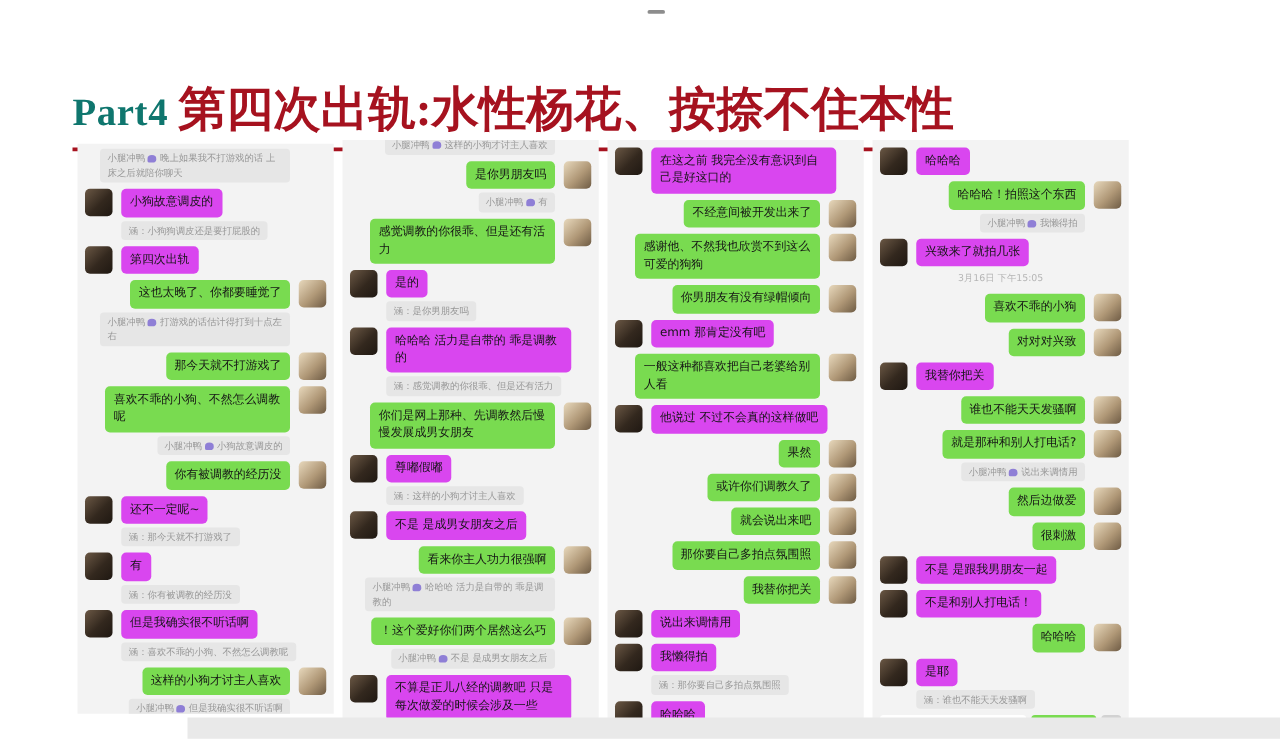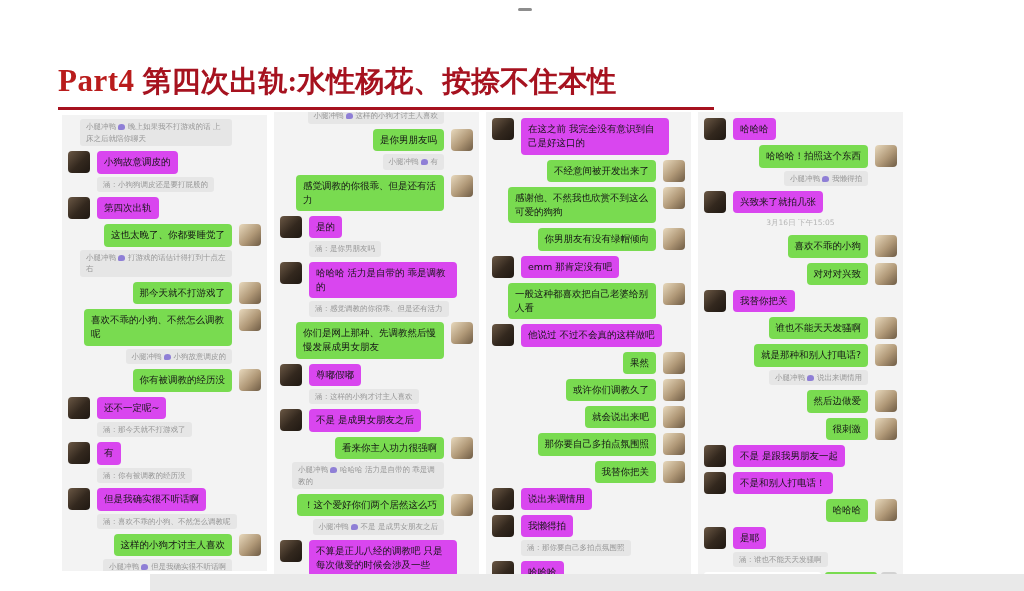--- a/index.html
+++ b/index.html
@@ -12,25 +12,25 @@
   }
   .canvas { position:absolute; inset:0; background:#fff; }
 
   
   .title-wrap {
     position:absolute; left:58px; top:62px; width:656px;
     border-bottom:3px solid #a6121f; padding-bottom:5px; white-space:nowrap;
   }
   .title-part {
     font-family:"Liberation Serif","DejaVu Serif",serif;
-    font-weight:bold; font-size:31px; color:#b91c1c; letter-spacing:0.5px;
+    font-weight:bold; font-size:31px; color:#0f766e; letter-spacing:0.5px;
   }
   .title-text {
     font-family:"Liberation Serif","DejaVu Serif",serif;
-    font-weight:bold; font-size:29px; color:#a6121f; margin-left:8px;
+    font-weight:bold; font-size:38px; color:#a6121f; margin-left:8px;
   }
 
   .top-dash { position:absolute; left:518px; top:8px; width:14px; height:3px; background:#8d8d8d; border-radius:2px; }
 
   
   .chat-row { position:absolute; left:62px; top:112px; display:flex; gap:7px; align-items:flex-start; }
   .chat-col { width:205px; background:#f3f3f3; overflow:hidden; padding:6px 6px 0 6px; }
   .chat-col:nth-child(1){ height:456px; margin-top:3px; }
   .chat-col:nth-child(2){ height:464px; }
   .chat-col:nth-child(3){ height:468px; }

